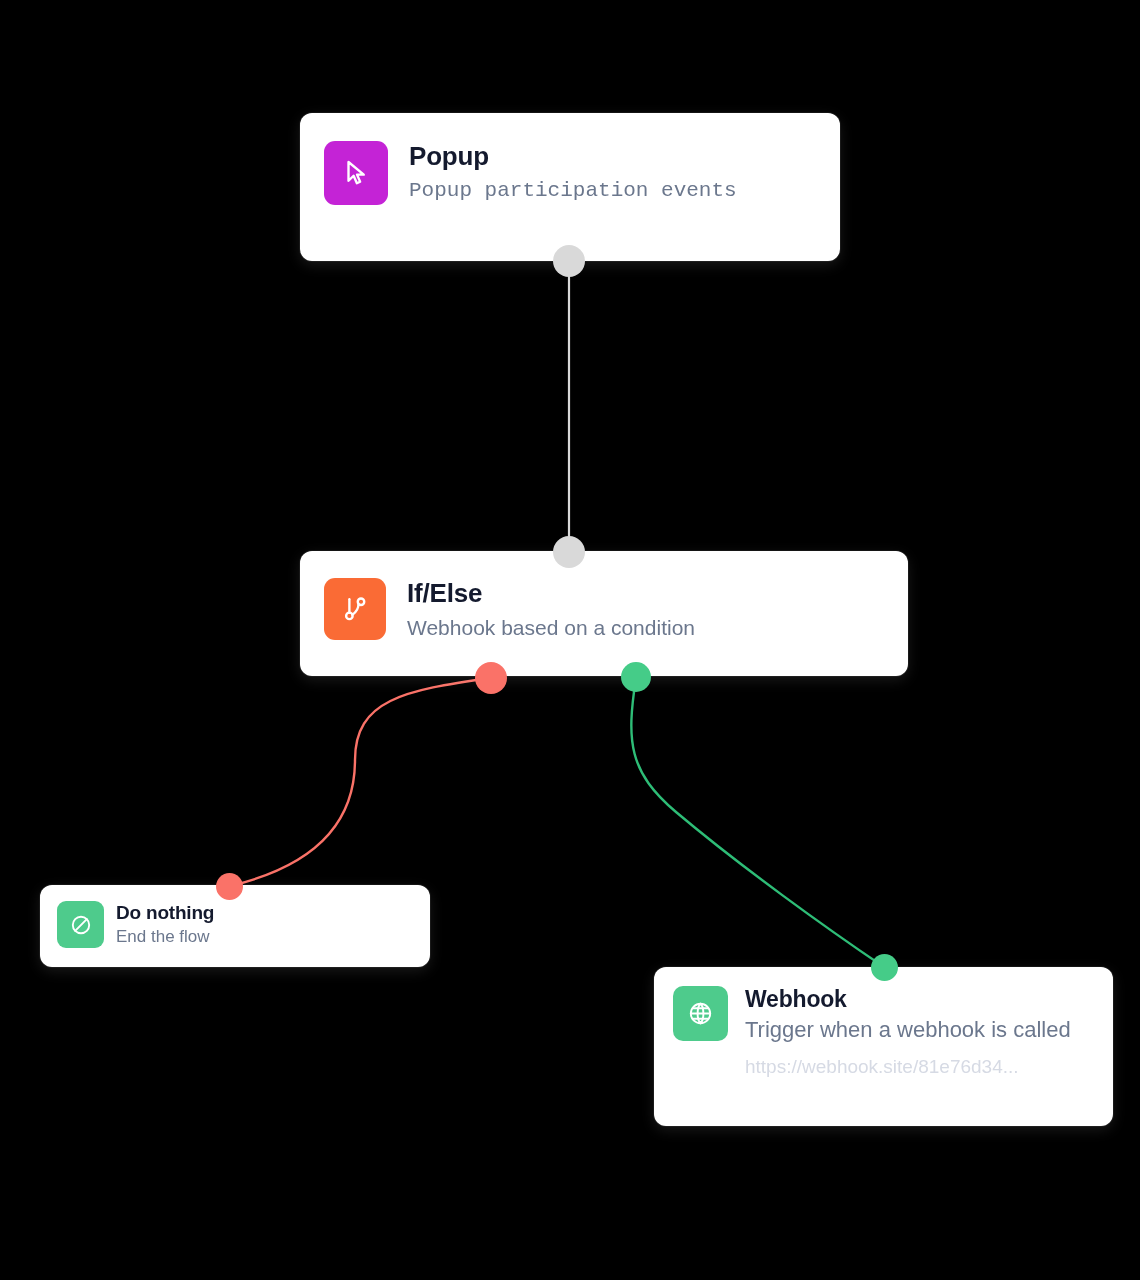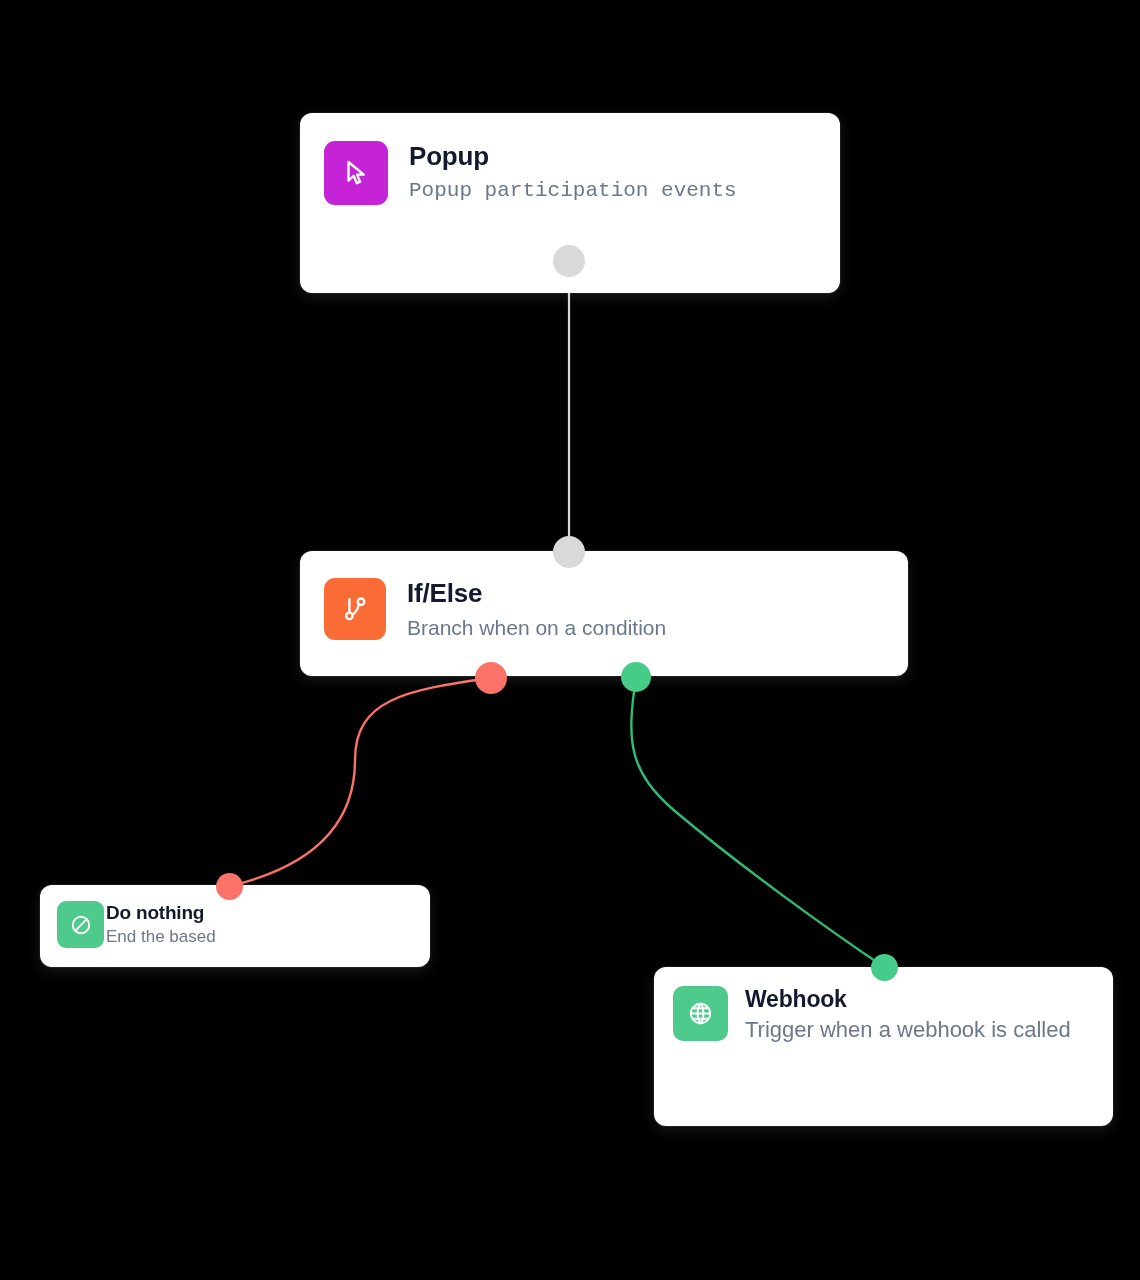--- a/index.html
+++ b/index.html
@@ -65,21 +65,21 @@
   .node-url {
     color: #d6dae4;
     white-space: nowrap;
   }
 
   
   #node-popup {
     left: 300px;
     top: 113px;
     width: 540px;
-    height: 180px;
+    height: 148px;
     padding: 28px 0 0 24px;
   }
   #node-popup .node-icon { width: 64px; height: 64px; background: #c423d6; }
   #node-popup .node-title { font-size: 26px; line-height: 30px; margin-bottom: 7px; }
   #node-popup .node-sub { font-size: 21px; line-height: 25px; font-family: Liberation Mono, monospace; }
 
   
   #node-ifelse {
     left: 300px;
     top: 551px;
@@ -92,21 +92,21 @@
   #node-ifelse .node-sub { font-size: 21px; line-height: 25px; }
 
   
   #node-donothing {
     left: 40px;
     top: 885px;
     width: 390px;
     height: 82px;
     padding: 16px 0 0 17px;
   }
-  #node-donothing .node-row { gap: 2px; }
+  #node-donothing .node-row { gap: 12px; }
   #node-donothing .node-icon { width: 47px; height: 47px; background: #4ecb8c; border-radius: 9px; }
   #node-donothing .node-title { font-size: 19px; line-height: 23px; margin-bottom: 2px; }
   #node-donothing .node-sub { font-size: 17px; line-height: 21px; }
 
   
   #node-webhook {
     left: 654px;
     top: 967px;
     width: 459px;
     height: 159px;
@@ -165,54 +165,55 @@
       <div class="node-icon">
         <svg width="30" height="30" viewBox="0 0 24 24" fill="none" stroke="#ffffff" stroke-width="1.9" stroke-linecap="round" stroke-linejoin="round">
           <circle cx="7.5" cy="17.5" r="2.6"></circle>
           <circle cx="16.8" cy="6.2" r="2.6"></circle>
           <path d="M7.5 14.9 L7.5 4.2"></path>
           <path d="M14.8 8.0 C14.8 13.0 12.2 15.0 9.9 16.6"></path>
         </svg>
       </div>
       <div class="node-text">
         <div class="node-title">If/Else</div>
-        <div class="node-sub">Branch when on a condition</div>
+        <div class="node-sub">Webhook based on a condition</div>
       </div>
     </div>
   </div>
 
   <div class="node" id="node-donothing">
     <div class="node-row">
       <div class="node-icon">
         <svg width="24" height="24" viewBox="0 0 24 24" fill="none" stroke="#ffffff" stroke-width="1.9" stroke-linecap="round">
           <circle cx="12" cy="12" r="8.2"></circle>
           <path d="M6.2 17.8 L17.8 6.2"></path>
         </svg>
       </div>
       <div class="node-text">
         <div class="node-title">Do nothing</div>
-        <div class="node-sub">End the based</div>
+        <div class="node-sub">End the flow</div>
       </div>
     </div>
   </div>
 
   <div class="node" id="node-webhook">
     <div class="node-row">
       <div class="node-icon">
         <svg width="27" height="27" viewBox="0 0 24 24" fill="none" stroke="#ffffff" stroke-width="1.7" stroke-linecap="round">
           <circle cx="12" cy="12" r="8.6"></circle>
           <path d="M3.4 12 H20.6"></path>
           <path d="M5.1 7.3 H18.9"></path>
           <path d="M5.1 16.7 H18.9"></path>
           <path d="M12 3.4 C8.6 6.4 8.6 17.6 12 20.6 C15.4 17.6 15.4 6.4 12 3.4 Z"></path>
         </svg>
       </div>
       <div class="node-text">
         <div class="node-title">Webhook</div>
         <div class="node-sub">Trigger when a webhook is called</div>
+        <div class="node-url">https://webhook.site/81e76d34...</div>
       </div>
     </div>
   </div>
 
   <div class="handle handle-gray" id="handle-popup-out"></div>
   <div class="handle handle-gray" id="handle-ifelse-in"></div>
   <div class="handle handle-red" id="handle-ifelse-false"></div>
   <div class="handle handle-green" id="handle-ifelse-true"></div>
   <div class="handle handle-red" id="handle-donothing-in"></div>
   <div class="handle handle-green" id="handle-webhook-in"></div>

